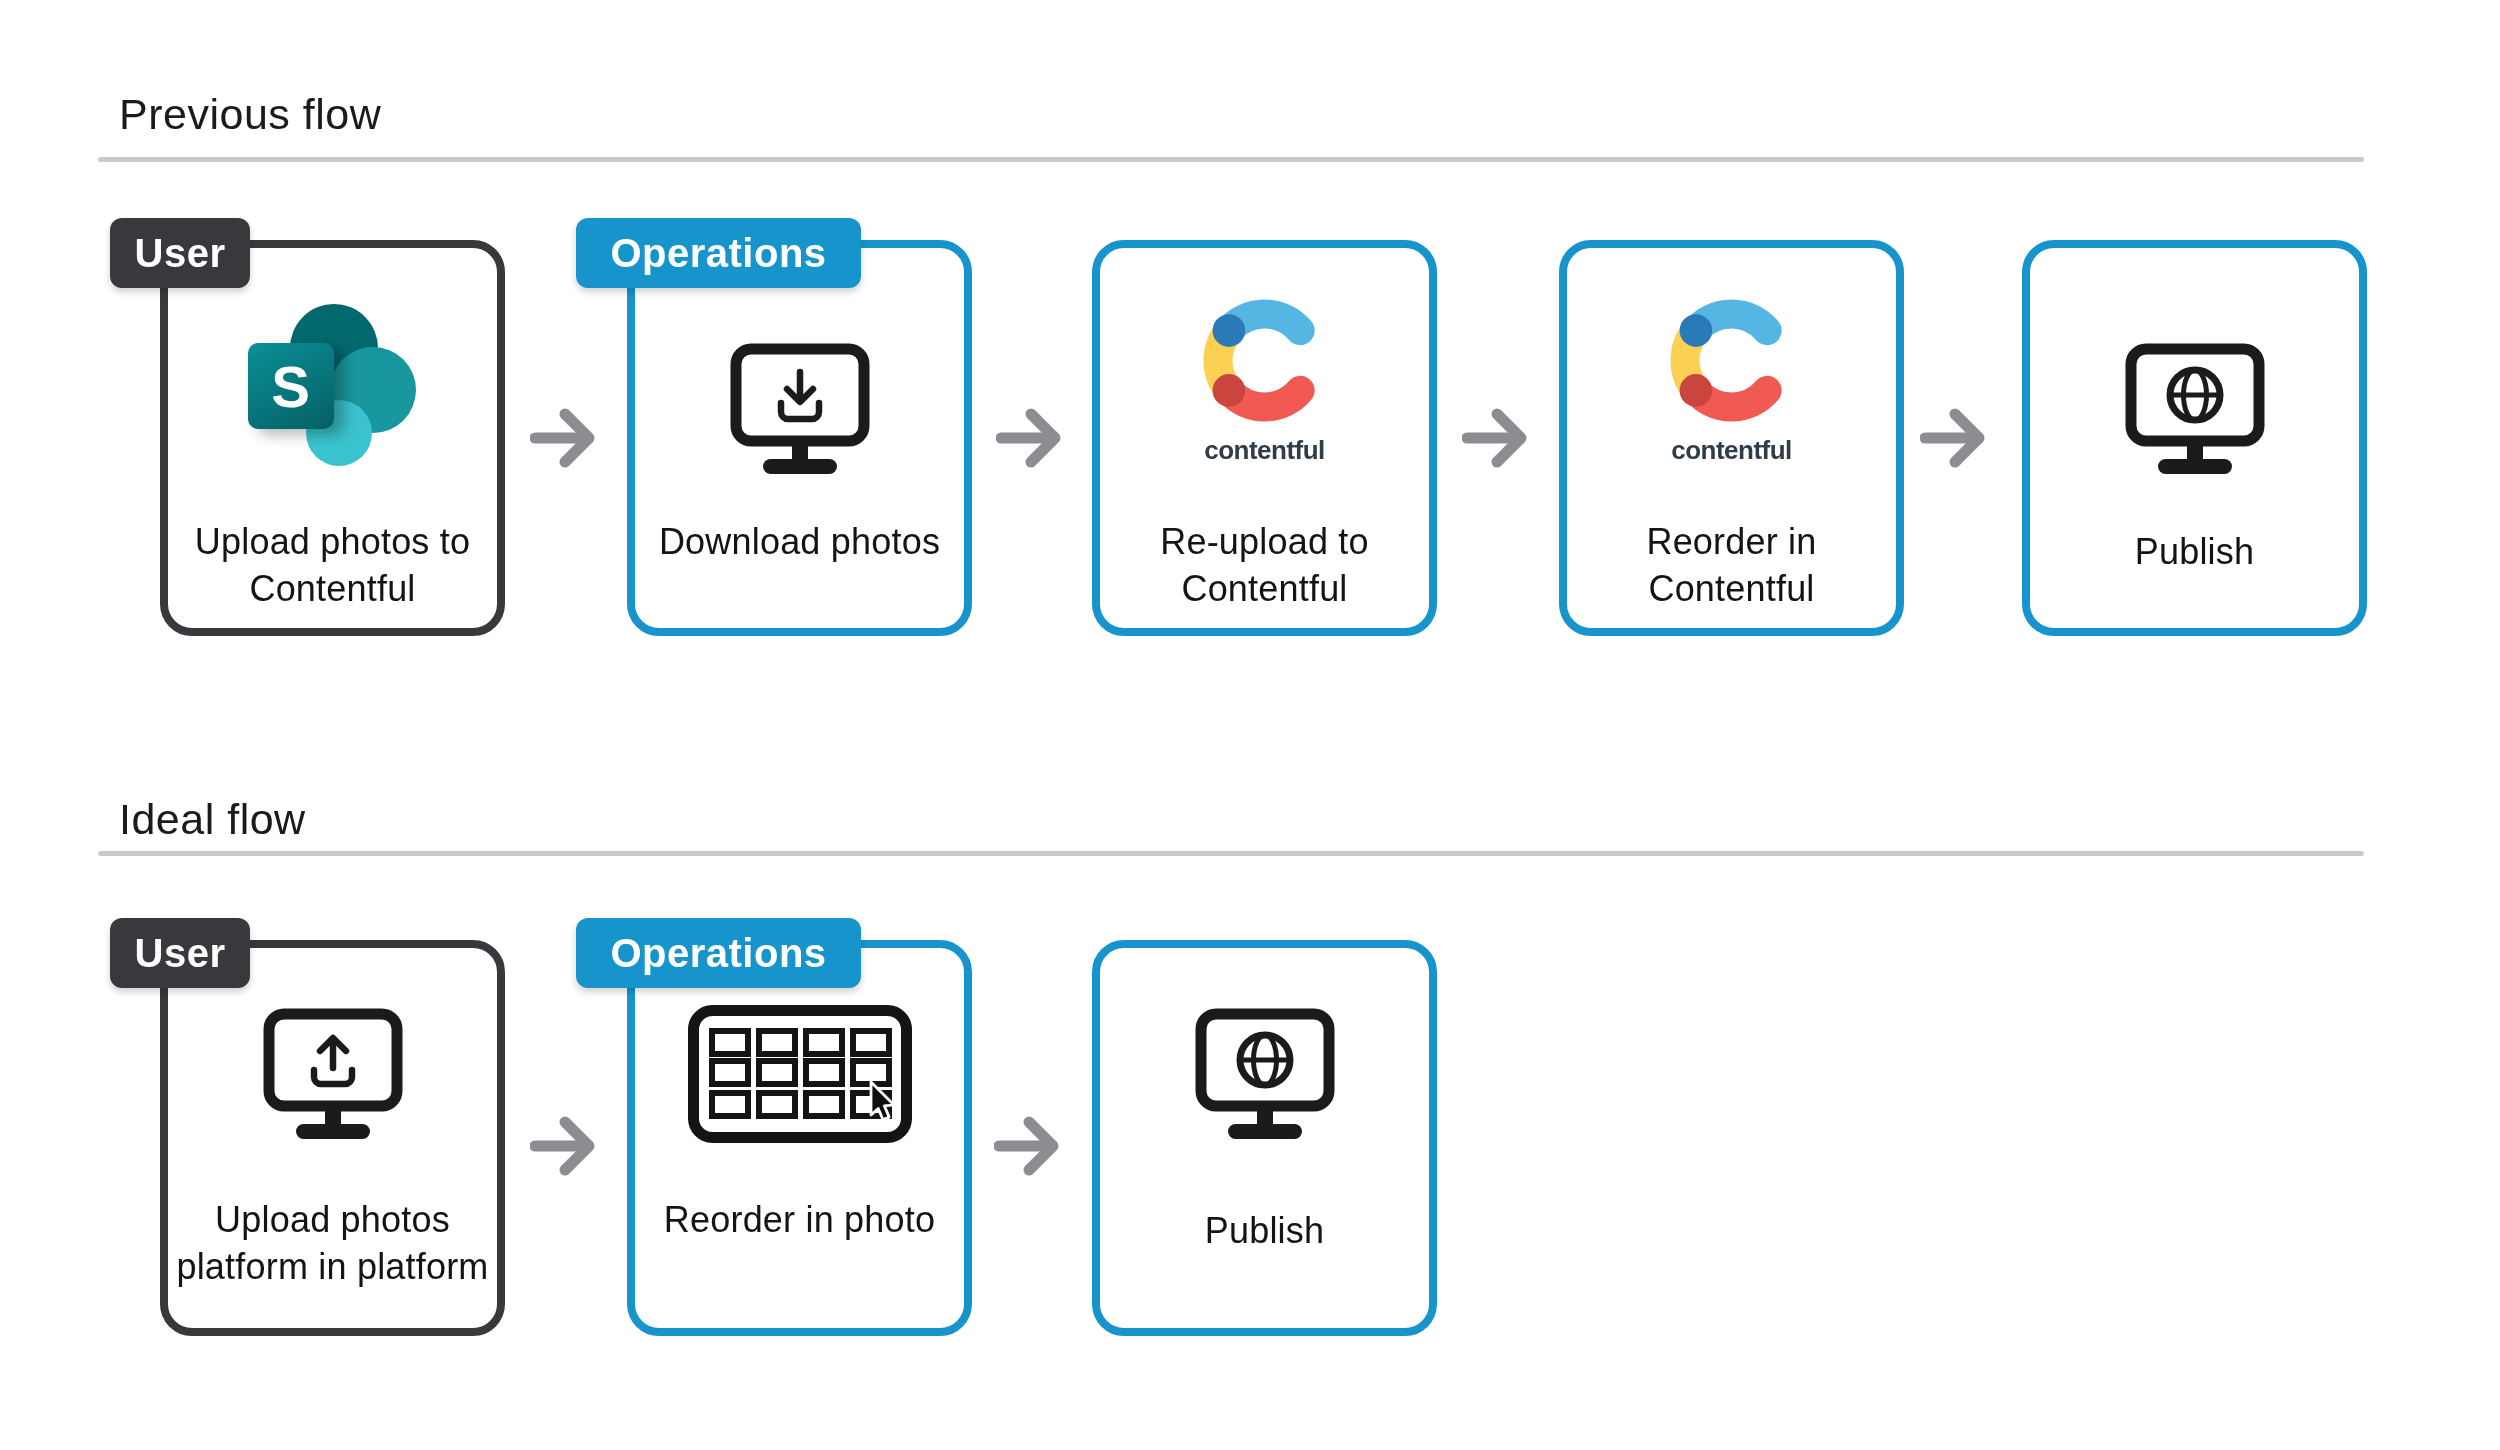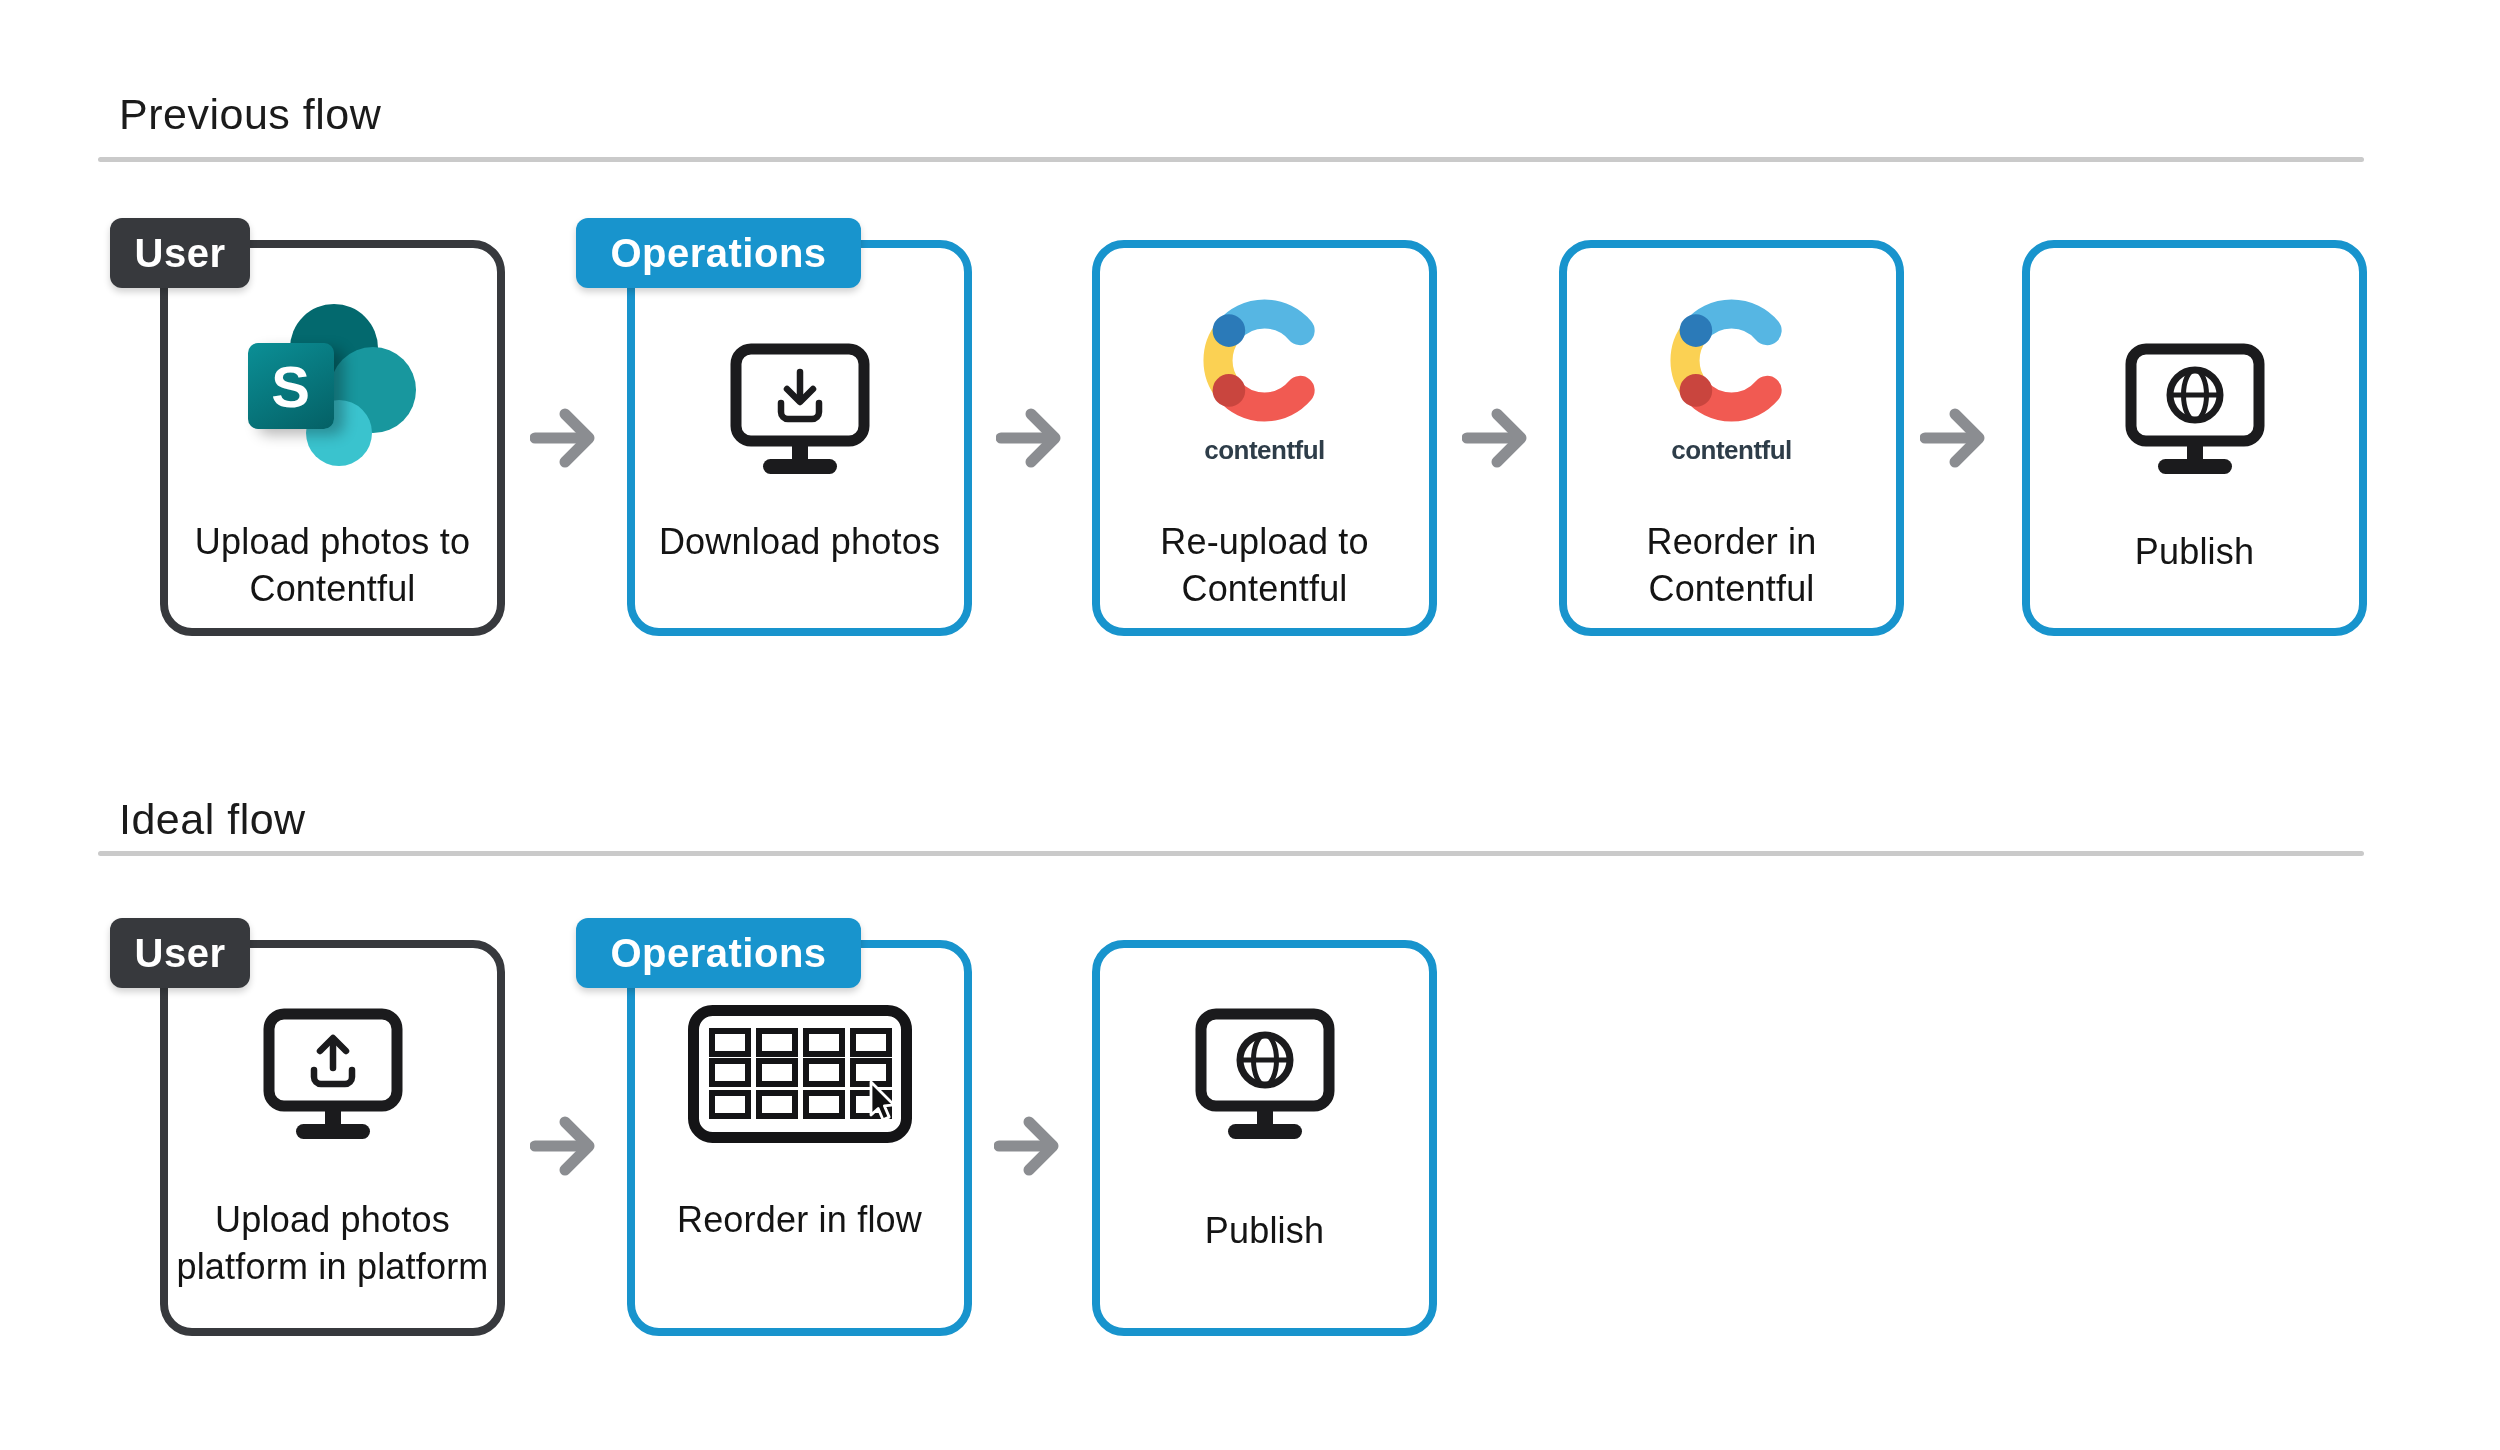--- a/index.html
+++ b/index.html
@@ -232,21 +232,21 @@
   <svg class="flow-arrow" style="left:530px;top:1112px" viewBox="0 0 72 68">
       <use href="#g-arrow"></use>
     </svg>
 
   <div class="box row2" style="left:627px;top:940px">
     <div class="badge ops-b">Operations</div>
     <svg class="icon-abs grid-i" viewBox="0 0 224 138">
       <use href="#g-grid"></use>
     </svg>
     <div class="caption">
-      <span class="cap-line">Reorder in flow</span>
+      <span class="cap-line">Reorder in photo</span>
     </div>
   </div>
 
   <svg class="flow-arrow" style="left:994px;top:1112px" viewBox="0 0 72 68">
       <use href="#g-arrow"></use>
     </svg>
 
   <div class="box row2" style="left:1092px;top:940px">
     <svg class="icon-abs mon-2" viewBox="0 0 140 132">
       <use href="#g-monitor"></use>

